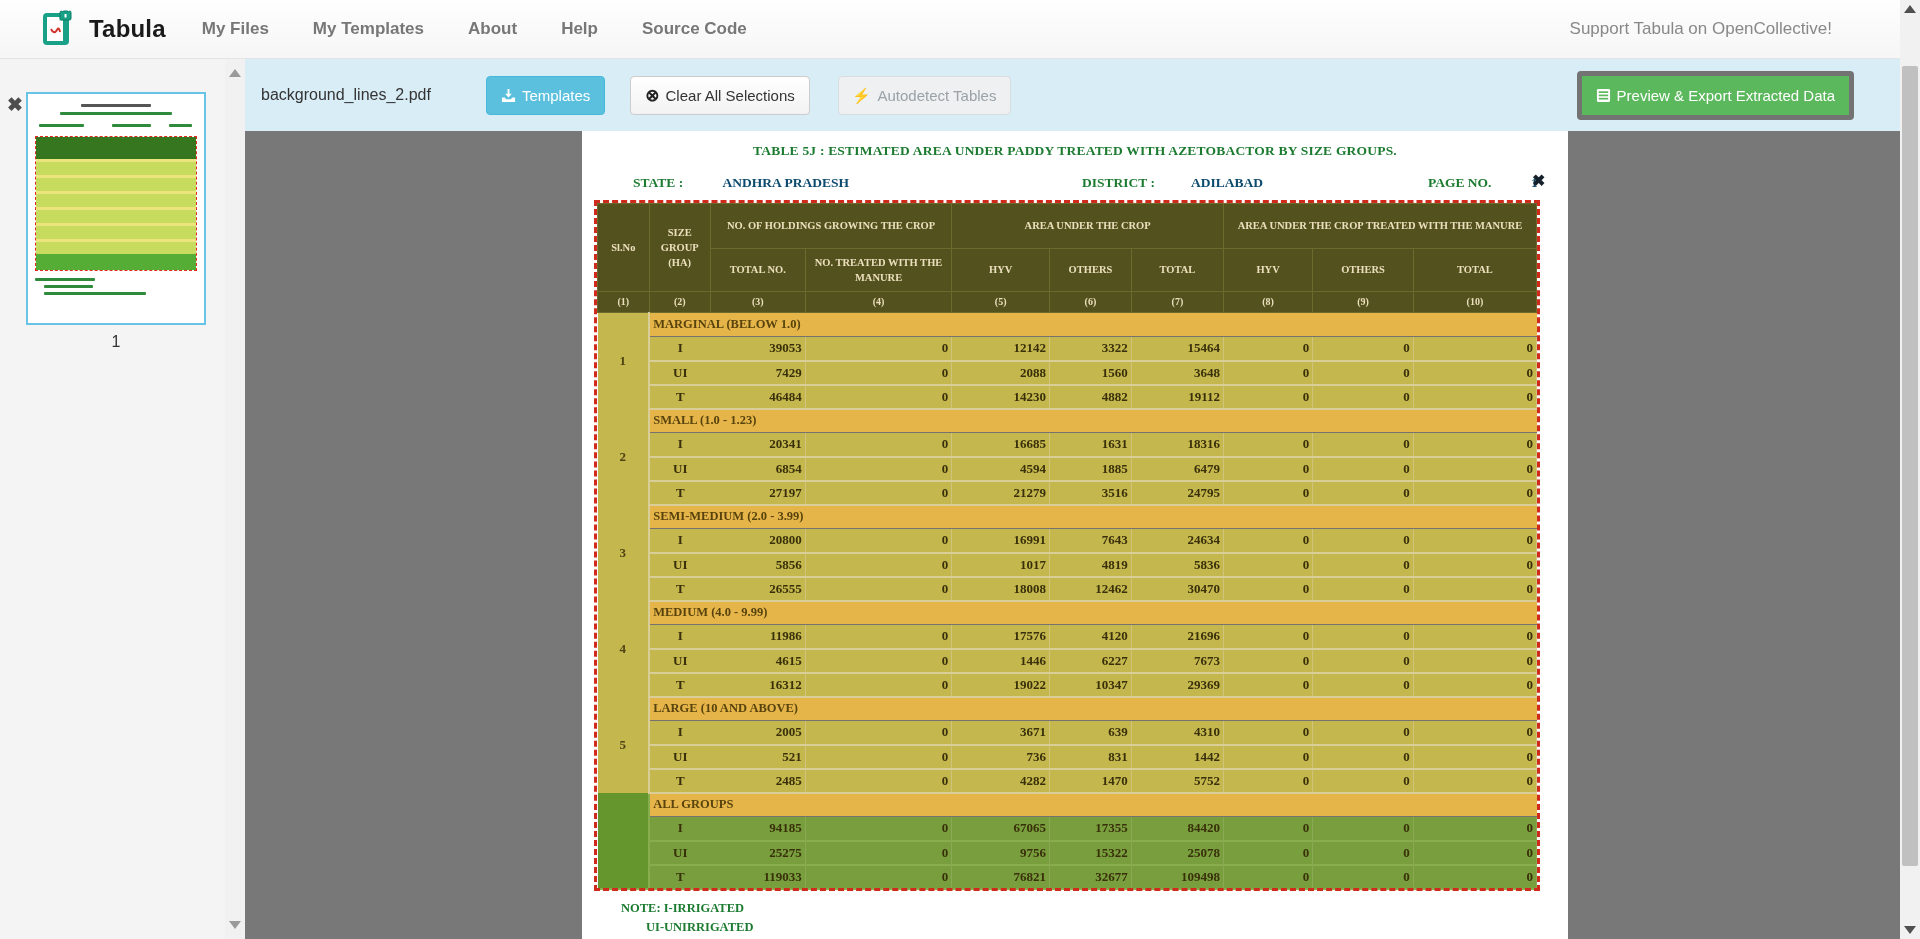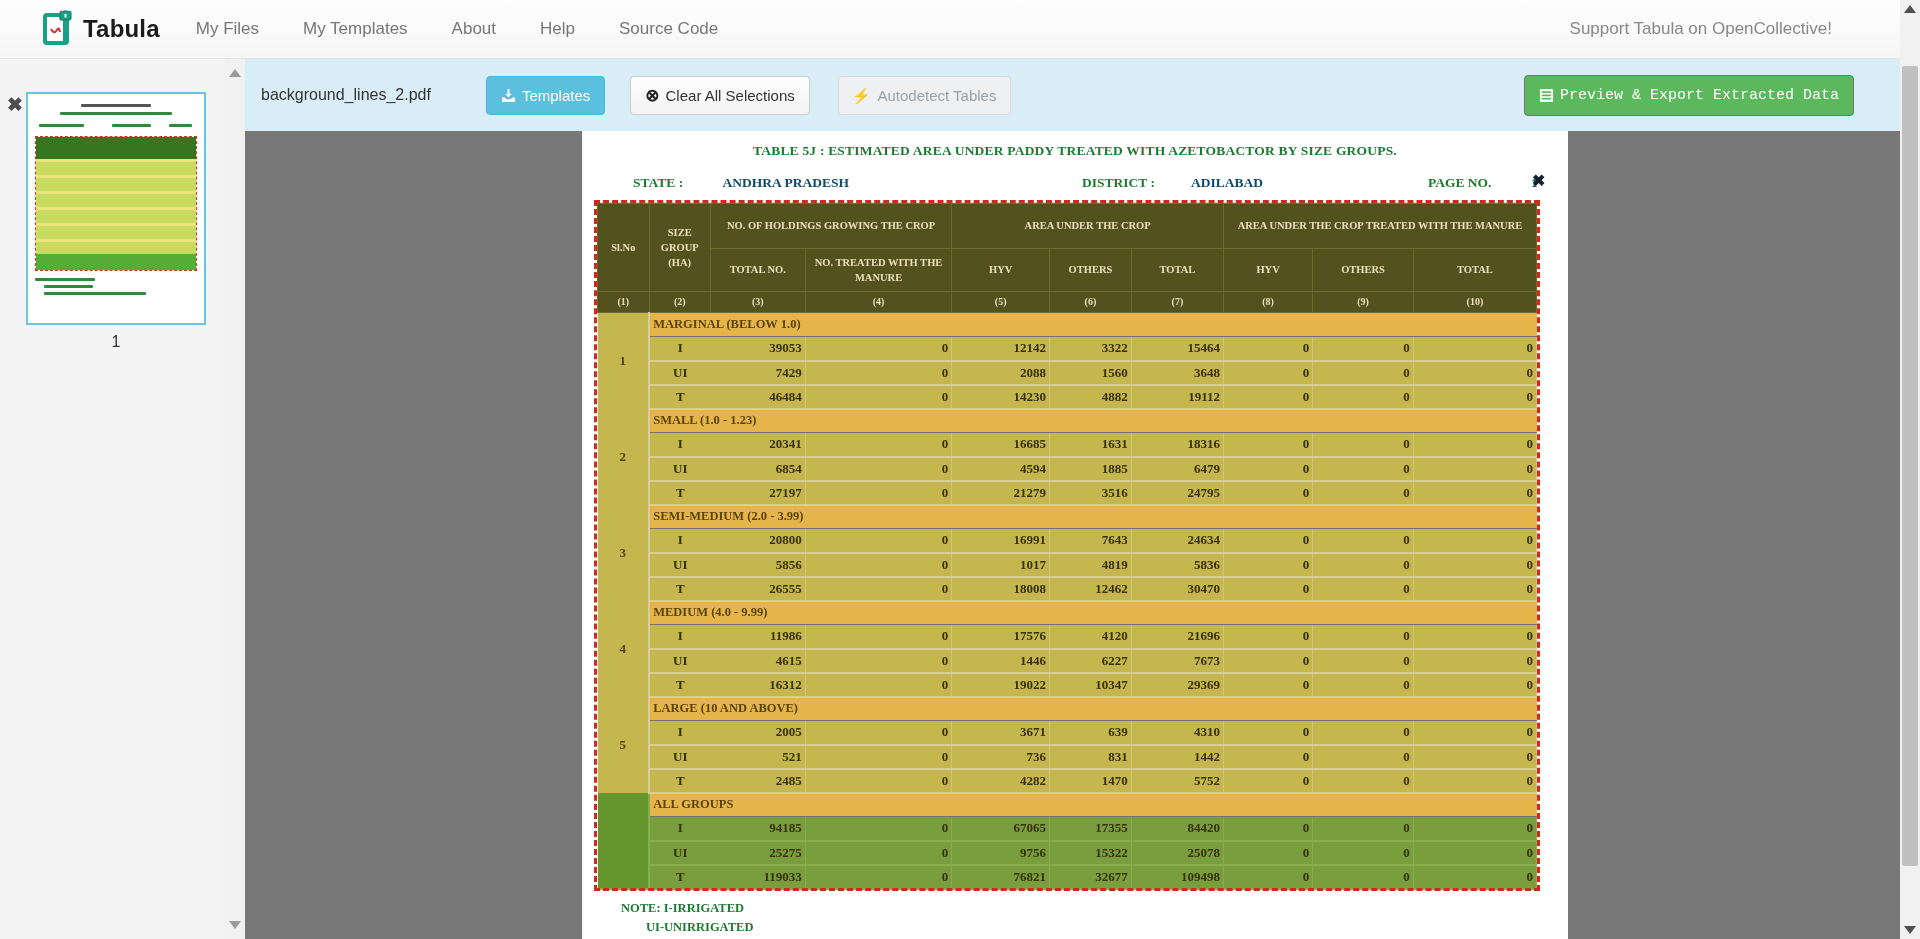--- a/index.html
+++ b/index.html
@@ -5,23 +5,23 @@
   * { margin:0; padding:0; box-sizing:border-box; }
   html,body { width:1920px; height:939px; overflow:hidden; }
   body { font-family:"Liberation Sans", sans-serif; background:#fff; }
   .app { position:relative; width:1920px; height:939px; overflow:hidden; background:#fff; }
 
   
   .navbar { position:absolute; left:0; top:0; width:100%; height:59px;
     background:linear-gradient(#fefefe,#f6f6f6); border-bottom:1px solid #e4e4e4;
     display:flex; align-items:center; z-index:5; }
   .brand { display:flex; align-items:center; margin-left:43px; }
-  .brand-name { font-size:24px; font-weight:bold; color:#1a1a1a; margin-left:10px; letter-spacing:0.2px; }
+  .brand-name { font-size:24px; font-weight:bold; color:#1a1a1a; margin-left:16px; letter-spacing:0.2px; }
   .nav-items { display:flex; margin-left:36px; }
-  .nav-item { color:#777; font-size:17px; margin-right:44px; cursor:pointer; white-space:nowrap; }
+  .nav-item { color:#777; font-size:17px; margin-right:44px; cursor:pointer; white-space:nowrap;font-weight:bold; }
   .nav-right { position:absolute; right:88px; top:0; height:100%; display:flex; align-items:center;
     color:#888; font-size:17px; }
 
   
   .sidebar { position:absolute; left:0; top:59px; width:225px; bottom:0; background:#f4f4f4; z-index:2; }
   .remove-file-x { position:absolute; left:7px; top:36px; font-size:19px; font-weight:bold; color:#4d4d4d; cursor:pointer; line-height:1; }
   .thumb-box { position:absolute; left:26px; top:33px; width:180px; height:233px;
     background:#fff; border:2px solid #67c4e6; cursor:pointer; }
   .thumb-page { position:relative; width:100%; height:100%; background:#fff; }
   .t-line { position:absolute; border-radius:1px; }
@@ -42,22 +42,22 @@
   
   .main { position:absolute; left:245px; top:59px; right:0; bottom:0; background:#787878; }
   .toolbar { position:absolute; left:0; top:0; right:0; height:72px; background:#d9edf7;
     display:flex; align-items:center; z-index:4; }
   .file-name { margin-left:16px; font-size:16px; color:#333; }
   .btn { display:flex; align-items:center; font-size:15px; border-radius:4px; padding:8px 14px;
     cursor:pointer; white-space:nowrap; line-height:1.4;justify-content:flex-end; }
   .btn-templates { margin-left:55px; background:#5bc0de; border:1px solid #46b8da; color:#fff; }
   .btn-clear { margin-left:25px; background:linear-gradient(#fff,#f2f2f2); border:1px solid #ccc; color:#333; }
   .btn-auto { margin-left:28px; background:#eef0f1; border:1px solid #d8dcde; color:#9aa2a8; cursor:default; }
-  .btn-export { position:absolute; right:66px; background:#5cb85c; border:1px solid #737373; color:#fff;
-    font-size:15px; padding:9px 14px;font-family:Liberation Mono, monospace; }
+  .btn-export { position:absolute; right:66px; background:#5cb85c; border:5px solid #737373; color:#fff;
+    font-size:15px; padding:9px 14px; }
   .btn .ic { margin-right:6px; display:inline-flex; align-items:center; }
   .icon-circle-x { font-size:17px; line-height:1; color:#222; font-weight:bold; }
   .icon-bolt { font-size:15px; line-height:1; }
 
   
   .viewport { position:absolute; left:0; top:72px; right:0; bottom:0; overflow:hidden; }
   .page { position:absolute; left:337px; top:0; width:986px; height:808px; background:#fff;
     font-family:"Liberation Serif","DejaVu Serif",serif; }
   .doc-title { position:absolute; left:0; top:12px; width:100%; text-align:center;
     font-size:13.5px; font-weight:bold; color:#1c7b31; letter-spacing:0.2px; }

